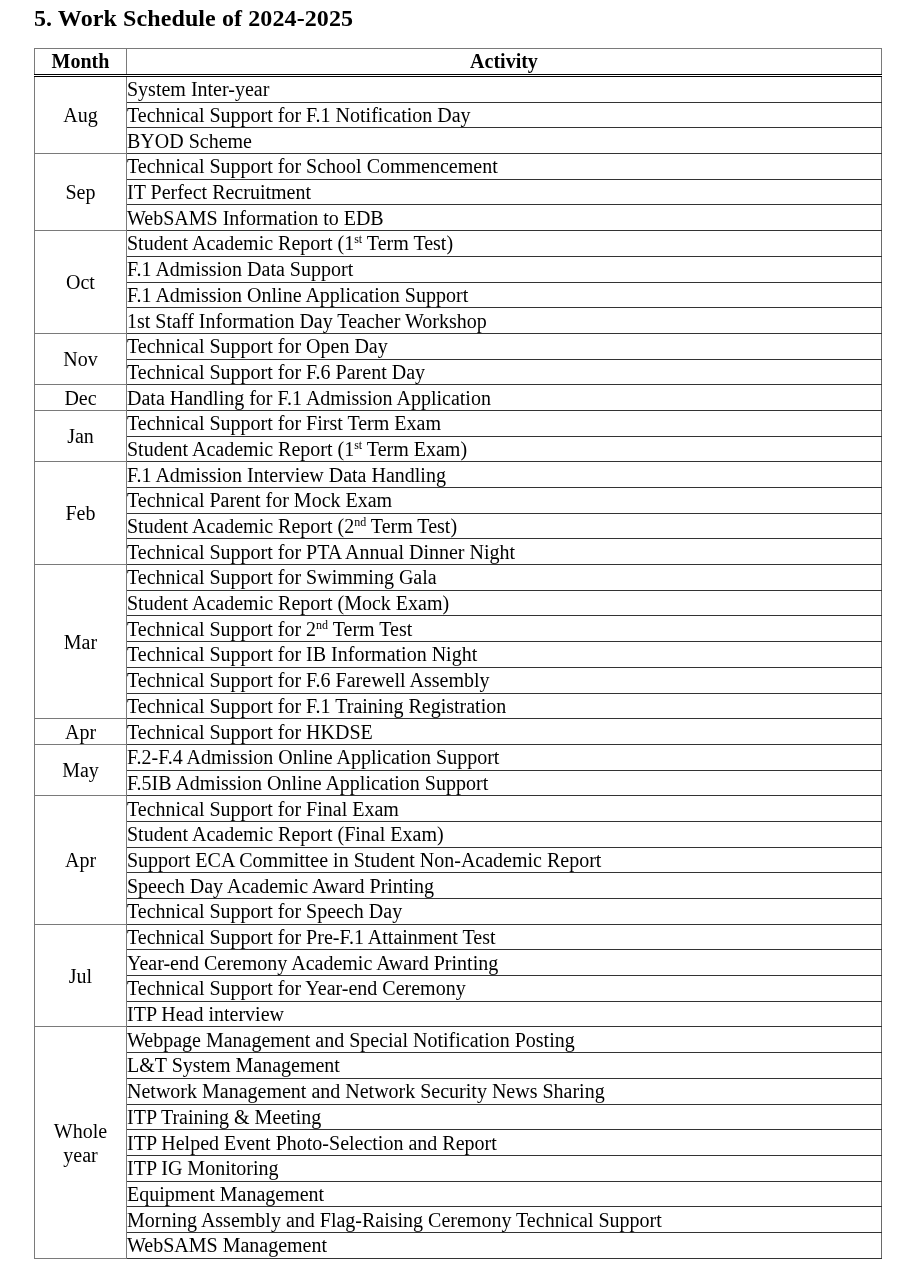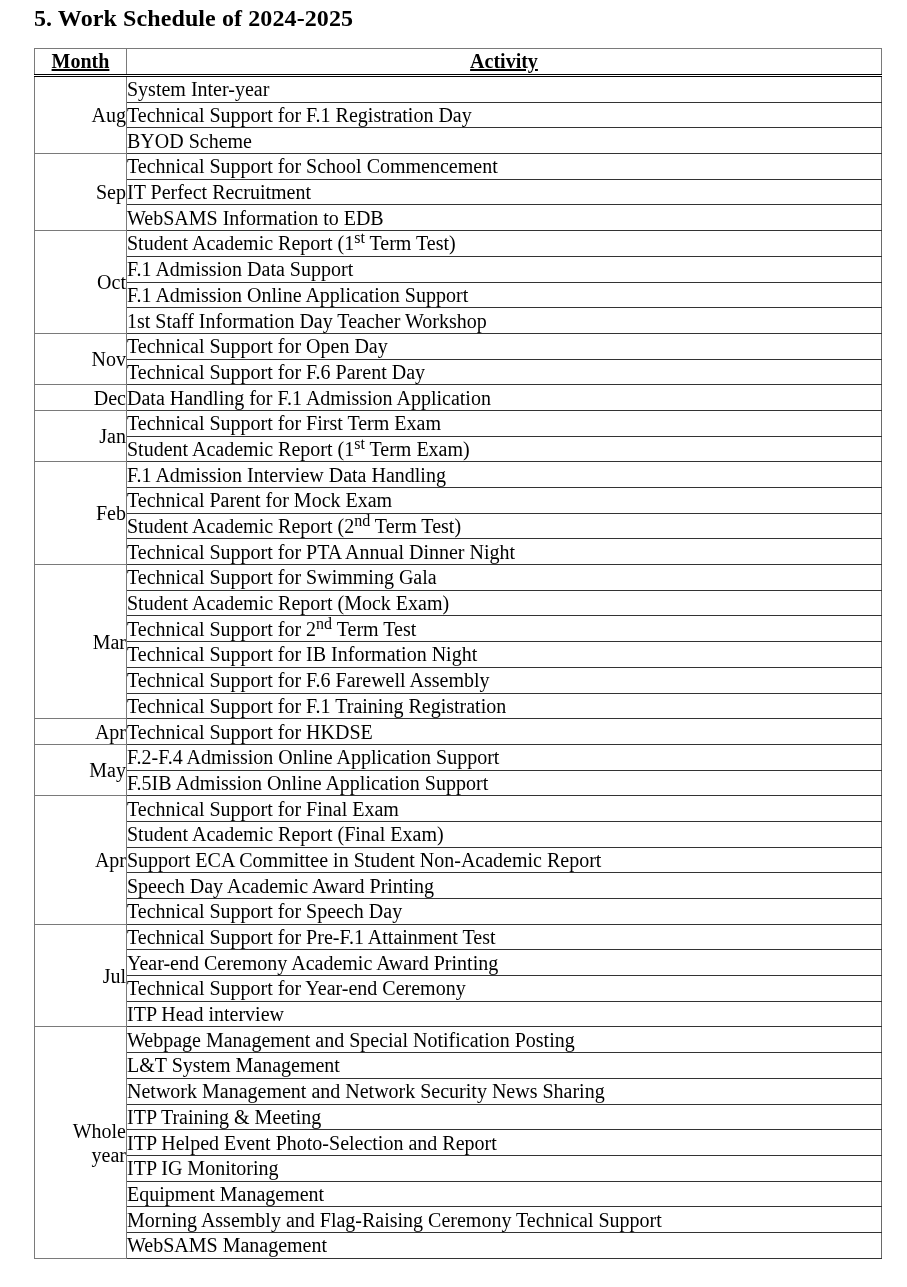--- a/index.html
+++ b/index.html
@@ -4,27 +4,27 @@
 <style>
   html, body { margin: 0; padding: 0; background: #ffffff; }
   body { width: 907px; height: 1287px; position: relative; overflow: hidden;
          font-family: "Liberation Serif", "DejaVu Serif", serif; color: #000; }
   .title { position: absolute; left: 34px; top: 5px; font-size: 24px; font-weight: bold; letter-spacing: 0.1px; }
   table.sched { position: absolute; left: 34px; top: 48px; width: 847px;
                 border-collapse: collapse; table-layout: fixed; }
   table.sched col.c-month { width: 92px; }
   table.sched col.c-act { width: 755px; }
   table.sched th { font-weight: bold; font-size: 20px; height: 25px; padding: 0;
-                   border: 1px solid #7a7a7a; border-bottom: 3px double #000; text-align: center; line-height: 25px; text-decoration: underline; }
+                   border: 1px solid #7a7a7a; border-bottom: 3px double #000; text-align: center; line-height: 25px; }
   table.sched td { font-size: 20px; padding: 0; line-height: 24px; height: 24.7px; }
-  td.month { text-align: right; vertical-align: middle; border-left: 1.5px solid #7a7a7a;
+  td.month { text-align: center; vertical-align: middle; border-left: 1.5px solid #7a7a7a;
              border-right: 1.5px solid #7a7a7a; border-top: 1.5px solid #7a7a7a; border-bottom: 1.5px solid #7a7a7a; }
   td.act { text-align: left; padding-left: 10px; border-right: 1.5px solid #6a6a6a;
            border-top: 1px solid #333; border-bottom: 1px solid #333; white-space: nowrap; margin-left: 12px; }
-  td.act sup { font-size: 16px; line-height: 0; vertical-align: 7px; }
+  td.act sup { font-size: 12px; line-height: 0; vertical-align: 7px; }
 </style>
 </head>
 <body>
 
 <div class="title">5. Work Schedule of 2024-2025</div>
 
 <table class="sched">
   <colgroup>
       <col class="c-month">
       <col class="c-act">
@@ -34,21 +34,21 @@
       <th>Month</th>
       <th>Activity</th>
     </tr>
   </thead>
   <tbody id="sched-body">
       <tr>
         <td class="month" rowspan="3"><span>Aug</span></td>
         <td class="act"><span>System Inter-year</span></td>
       </tr>
       <tr>
-        <td class="act"><span>Technical Support for F.1 Registration Day</span></td>
+        <td class="act"><span>Technical Support for F.1 Notification Day</span></td>
       </tr>
       <tr>
         <td class="act"><span>BYOD Scheme</span></td>
       </tr>
       <tr>
         <td class="month" rowspan="3"><span>Sep</span></td>
         <td class="act"><span>Technical Support for School Commencement</span></td>
       </tr>
       <tr>
         <td class="act"><span>IT Perfect Recruitment</span></td>

